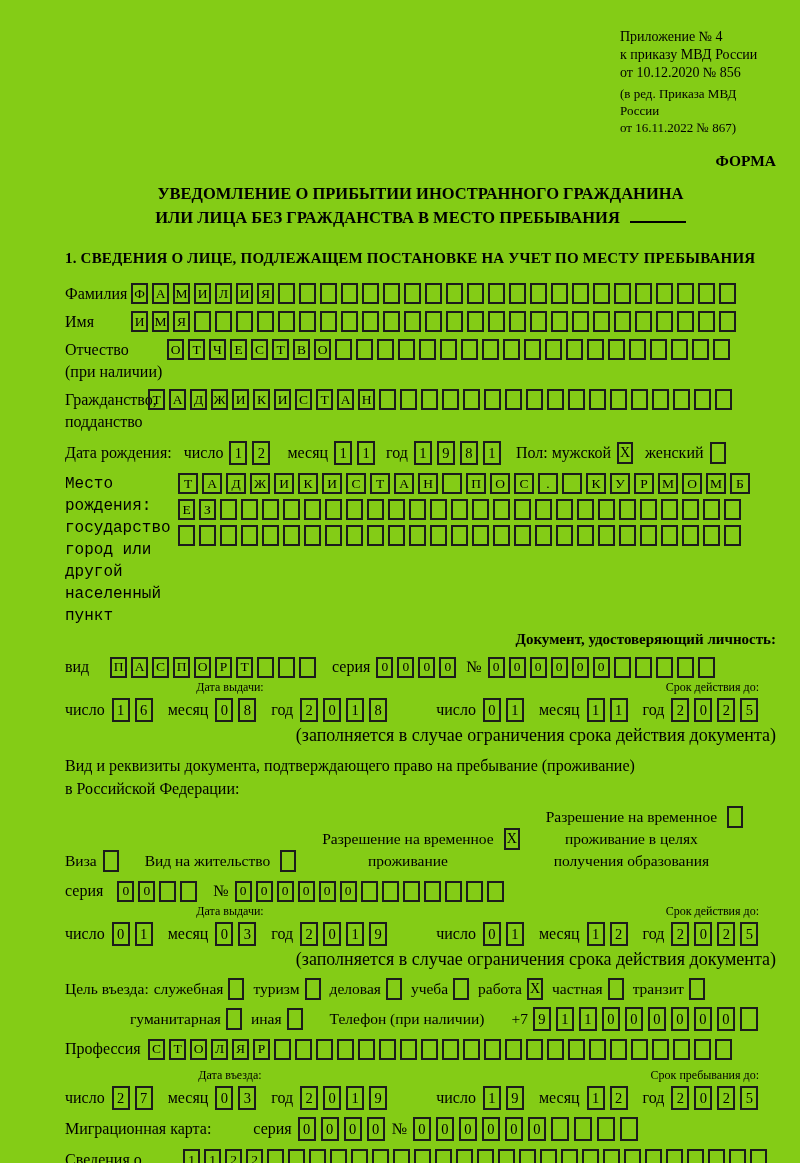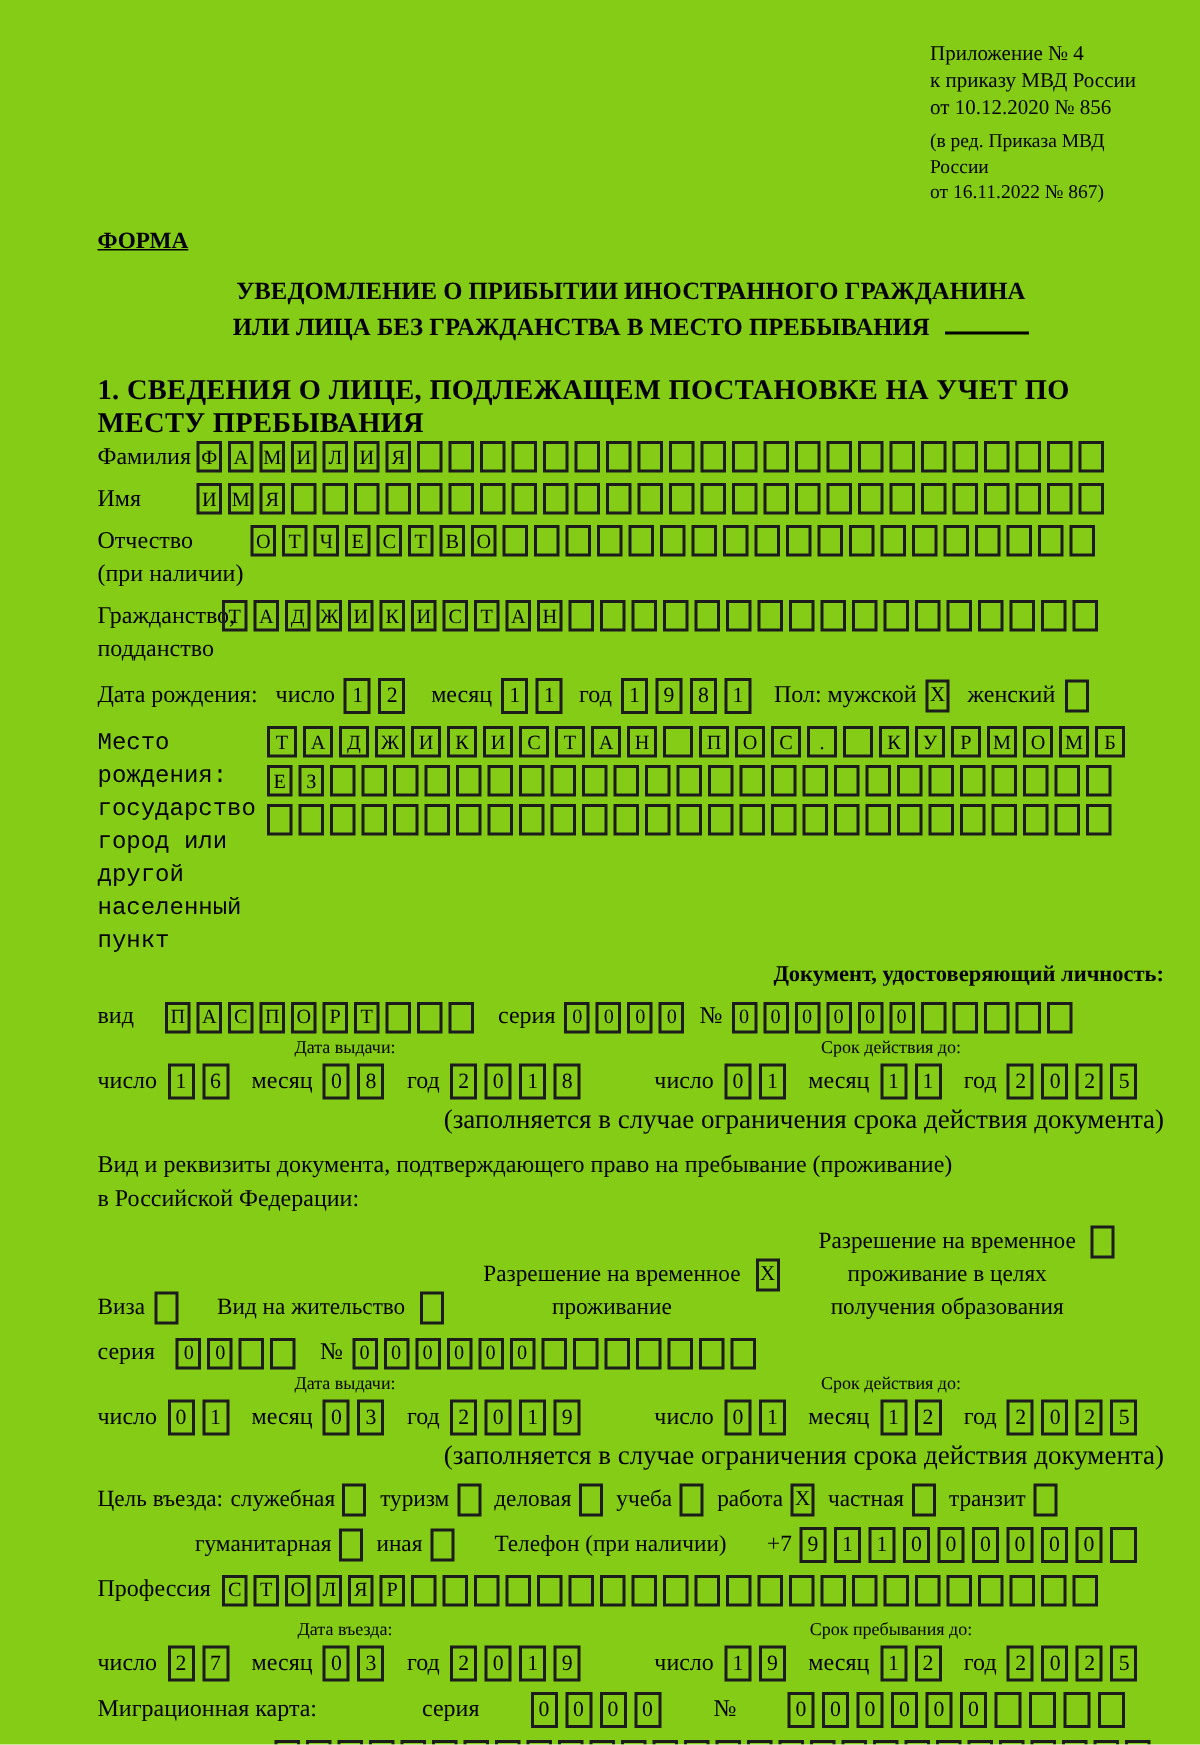--- a/index.html
+++ b/index.html
@@ -3,24 +3,24 @@
 <meta charset="utf-8">
 <style>
   html,body{margin:0;padding:0;background:#fff;}
   .page{
     width:800px;height:1163px;box-sizing:border-box;background:#84cc16;color:#000;
     font-family:"Liberation Serif","DejaVu Serif",serif;
     padding:28px 24px 0 65px;position:relative;overflow:hidden;
   }
   .appendix{margin-left:555px;font-size:14px;line-height:18px;}
   .amendment{margin-left:555px;font-size:13px;line-height:17px;margin-top:3px;}
-  .forma{ text-align:left;font-weight:bold;font-size:15.5px;margin-top:16px;text-decoration:underline;}
+  .forma{ text-align:right;font-weight:bold;font-size:15.5px;margin-top:16px;}
   .title{ text-align:center;font-weight:bold;font-size:16.5px;line-height:24px;margin-top:12px;}
   .title-underline{display:inline-block;width:56px;border-bottom:2px solid #000;height:14px;margin-left:10px;}
-  .section-heading{font-weight:bold;font-size:19px;margin-top:20px;letter-spacing:.2px;}
+  .section-heading{font-weight:bold;font-size:15px;margin-top:20px;margin-bottom:16px;letter-spacing:.2px;}
   .frow{display:flex;align-items:flex-start;margin-bottom:6px;font-size:16px;}
   .frow.center{align-items:center;}
   .flabel{flex-shrink:0;line-height:22px;}
   .flabel .l2{display:block;}
   .w66{width:66px;} .w102{width:102px;} .w83{width:83px;} .w113{width:113px;font-family:Liberation Mono, monospace;} .w45{width:45px;} .w83p{width:83px;}
   .cells{display:flex;flex-wrap:nowrap;}
   .cell{
     box-sizing:border-box;display:inline-flex;width:17px;height:21px;flex-shrink:0;
     border:2px solid #1c1c1c;margin-right:4px;align-items:center;justify-content:center;
     font-size:13.5px;line-height:1;
@@ -29,21 +29,21 @@
   .cells.lg .cell{width:18px;height:24px;font-size:14.5px;margin-right:5px;}
   .checkbox{
     box-sizing:border-box;display:inline-flex;width:16px;height:22px;flex-shrink:0;
     border:2px solid #1c1c1c;align-items:center;justify-content:center;font-size:14px;
   }
   .stack > div{margin-bottom:5px;}
   .doc-heading{text-align:right;font-weight:bold;font-size:15px;margin:4px 0 8px 0;}
   .inline-label{margin:0 6px 0 12px;line-height:22px;}
   .dates-heads{display:flex;font-size:12px;margin-top:2px;}
   .dh-left{width:330px;text-align:center;}
-  .dh-right{width:330px;text-align:center;margin-left:34px;}
+  .dh-right{width:330px;text-align:right;margin-left:34px;}
   .dates-row{display:flex;align-items:center;margin-top:3px;font-size:16px;}
   .dg{display:flex;align-items:center;}
   .dg-right{margin-left:44px;}
   .dlabel{margin-right:7px;} .dlabel.mid{margin-left:10px;}
   .note{ text-align:right;font-size:18px;margin-top:3px;margin-bottom:8px;}
   .plain-line{font-size:16px;line-height:23px;}
   .cbrow{display:flex;align-items:flex-end;margin-top:6px;margin-bottom:8px;font-size:15.5px;}
   .cb-item{display:flex;align-items:flex-start;}
   .cb-item .cb-text{line-height:22px;text-align:center;}
   .cb-item .checkbox{margin-left:10px;} .gap26{margin-left:26px;}
@@ -638,21 +638,21 @@
       <span class="dlabel mid">год</span>
       <span class="cells lg">
           <span class="cell">2</span>
           <span class="cell">0</span>
           <span class="cell">2</span>
           <span class="cell">5</span>
         </span>
     </span>
   </div>
 
-  <div class="frow center" style="margin-bottom:8px;gap:28px;">
+  <div class="frow center" style="margin-bottom:8px;">
     <span class="flabel">Миграционная карта:</span>
     <span class="inline-label" style="margin-left:42px;">серия</span>
     <span class="cells lg">
         <span class="cell">0</span>
         <span class="cell">0</span>
         <span class="cell">0</span>
         <span class="cell">0</span>
       </span>
     <span class="inline-label" style="margin-left:2px;">№</span>
     <span class="cells lg">

